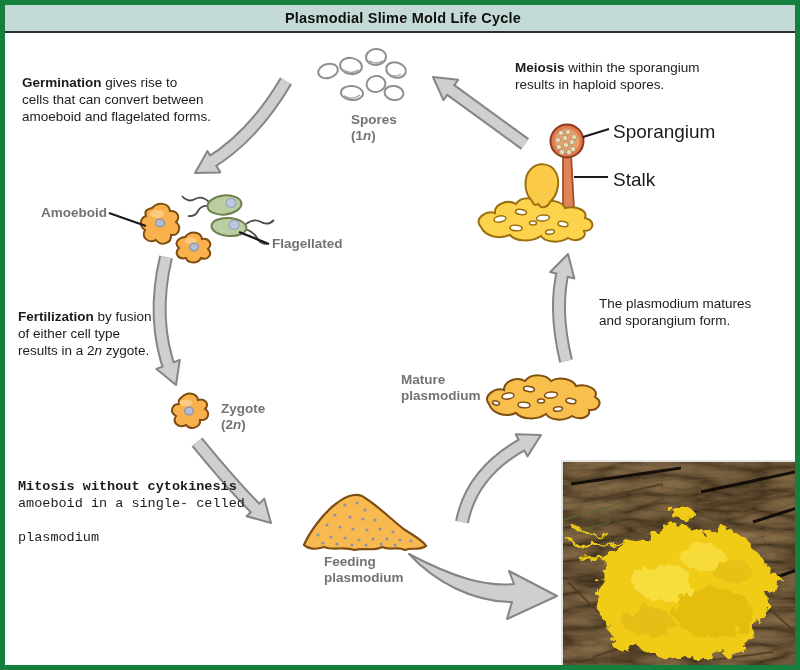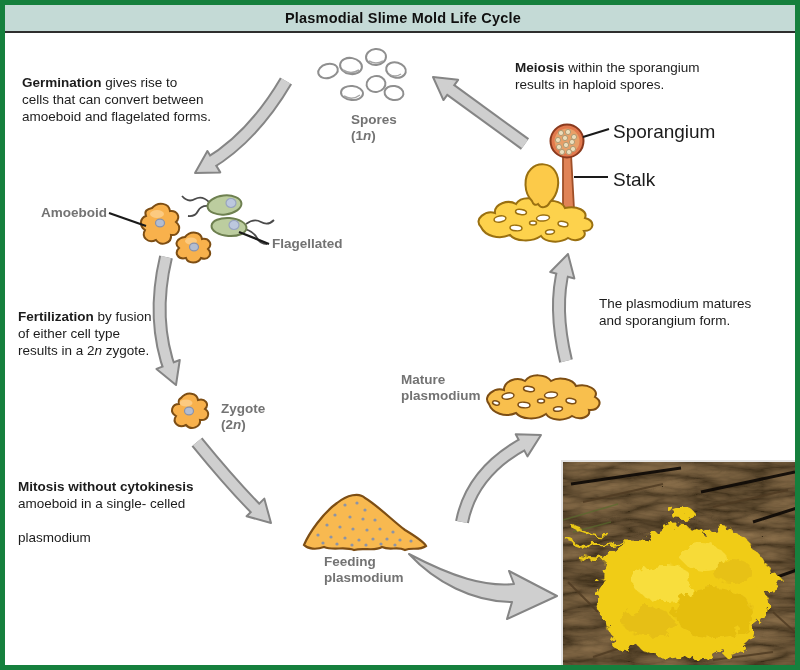--- a/index.html
+++ b/index.html
@@ -212,21 +212,21 @@
     <span>cells that can convert between</span><br>
     <span>amoeboid and flagelated forms.</span>
   </div>
 
   <div class="ann" style="left:13px;top:280px;margin-top:24px;">
     <b>Fertilization</b><span> by fusion</span><br>
     <span>of either cell type</span><br>
     <span>results in a 2</span><i>n</i><span> zygote.</span>
   </div>
 
-  <div class="ann" style="left:13px;top:474px;">
+  <div class="ann" style="left:13px;top:474px;font-family:Liberation Mono, monospace;">
     <b>Mitosis without cytokinesis</b><br>
     <span>amoeboid in a single- celled</span><br>
     <br>
     <span>plasmodium</span>
   </div>
 
   <div class="ann" style="left:594px;top:291px;">
     <span>The plasmodium matures</span><br>
     <span>and sporangium form.</span>
   </div>

